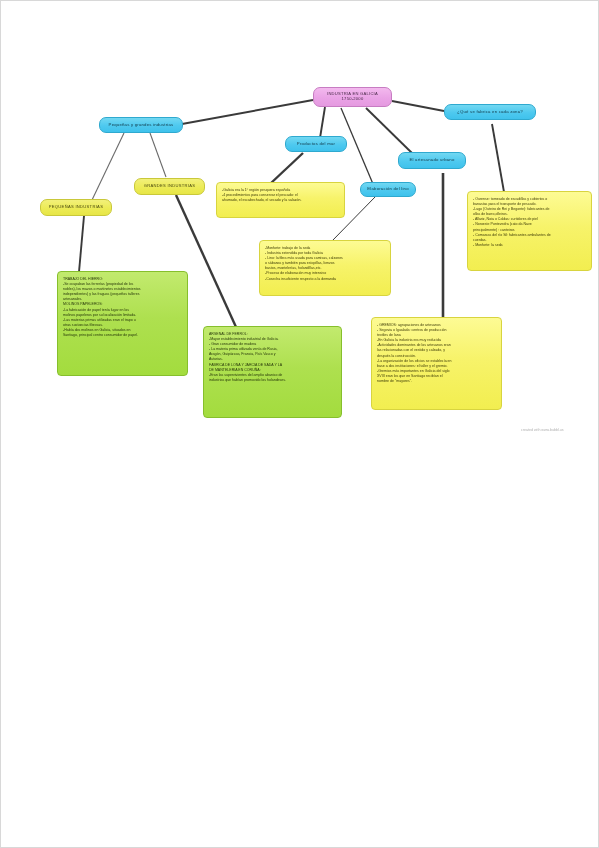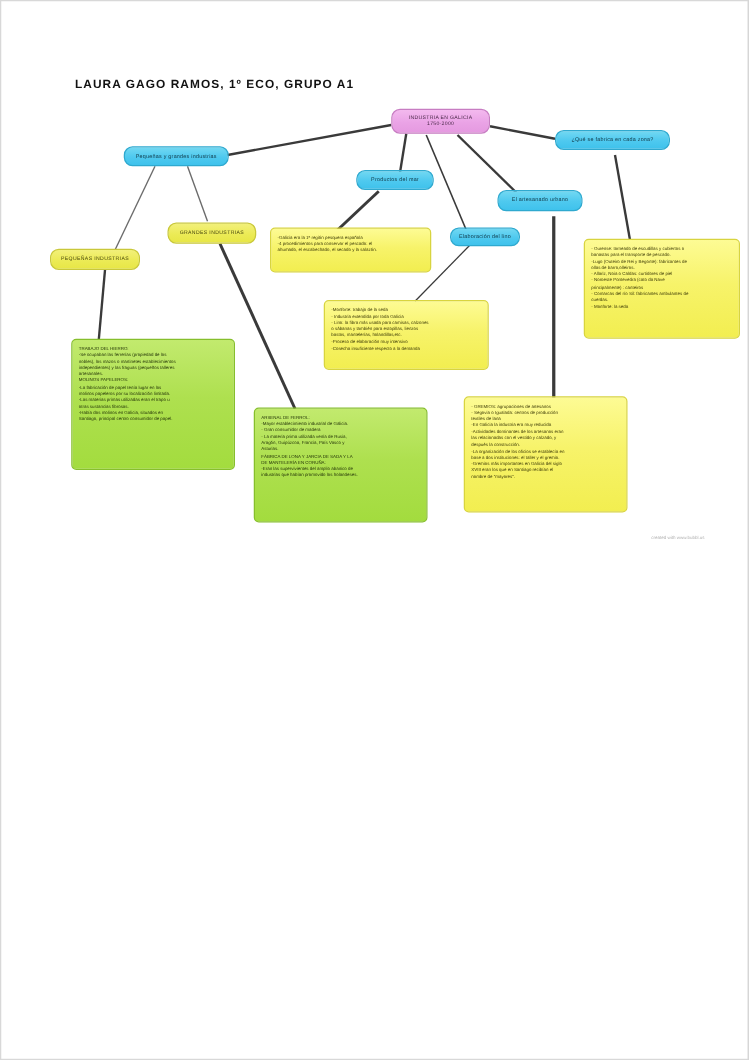--- a/index.html
+++ b/index.html
@@ -83,21 +83,20 @@
     position:absolute;left:521px;top:428px;
     font-size:3.6px;color:#b0b0b0;white-space:nowrap;
   }
 </style>
 </head>
 <body>
 
 <div id="page">
   <div id="page-edge"></div>
 
-  <div id="title">LAURA GAGO RAMOS, 1º ECO, GRUPO A1</div>
 
   <div id="canvas">
 
     <svg id="links" viewBox="0 0 599 470">
 
       <path d="M313,100 L182,124" stroke="#3a3a3a" stroke-width="1.9" fill="none"></path>
 
       <path d="M325,107 L320,138" stroke="#3a3a3a" stroke-width="1.9" fill="none"></path>
 
       <path d="M392,101 L444,111" stroke="#3a3a3a" stroke-width="1.9" fill="none"></path>

